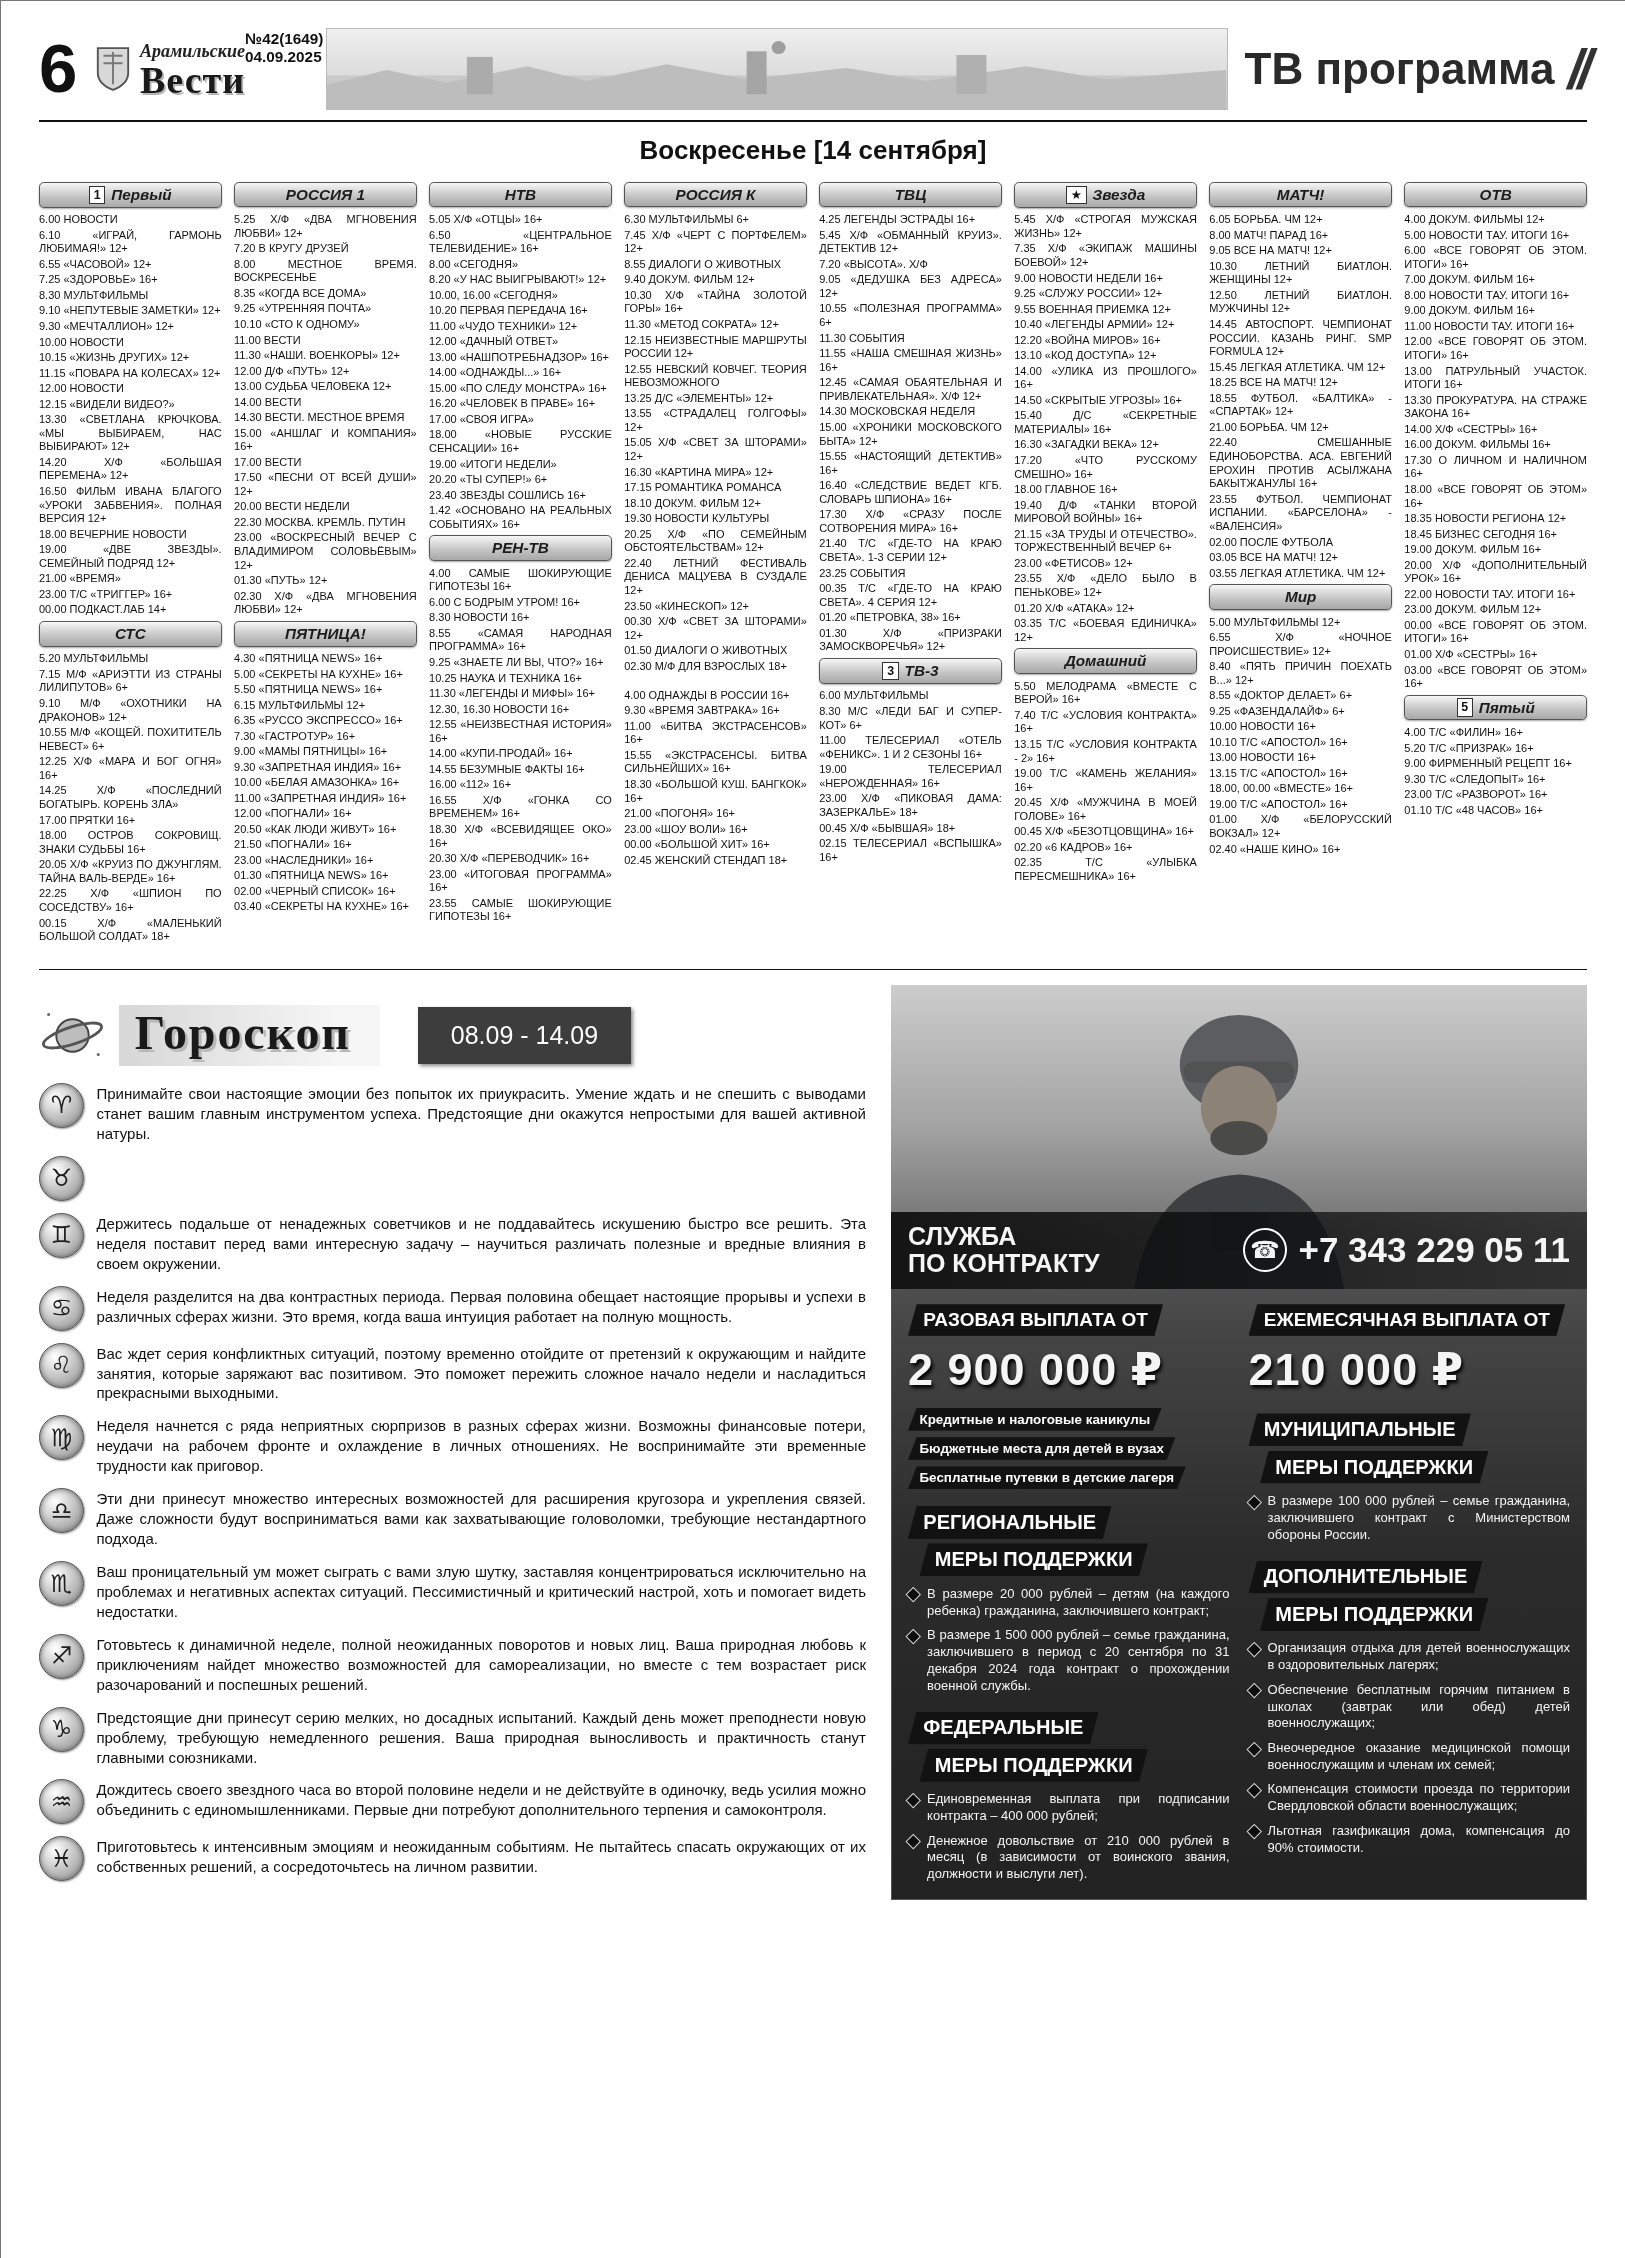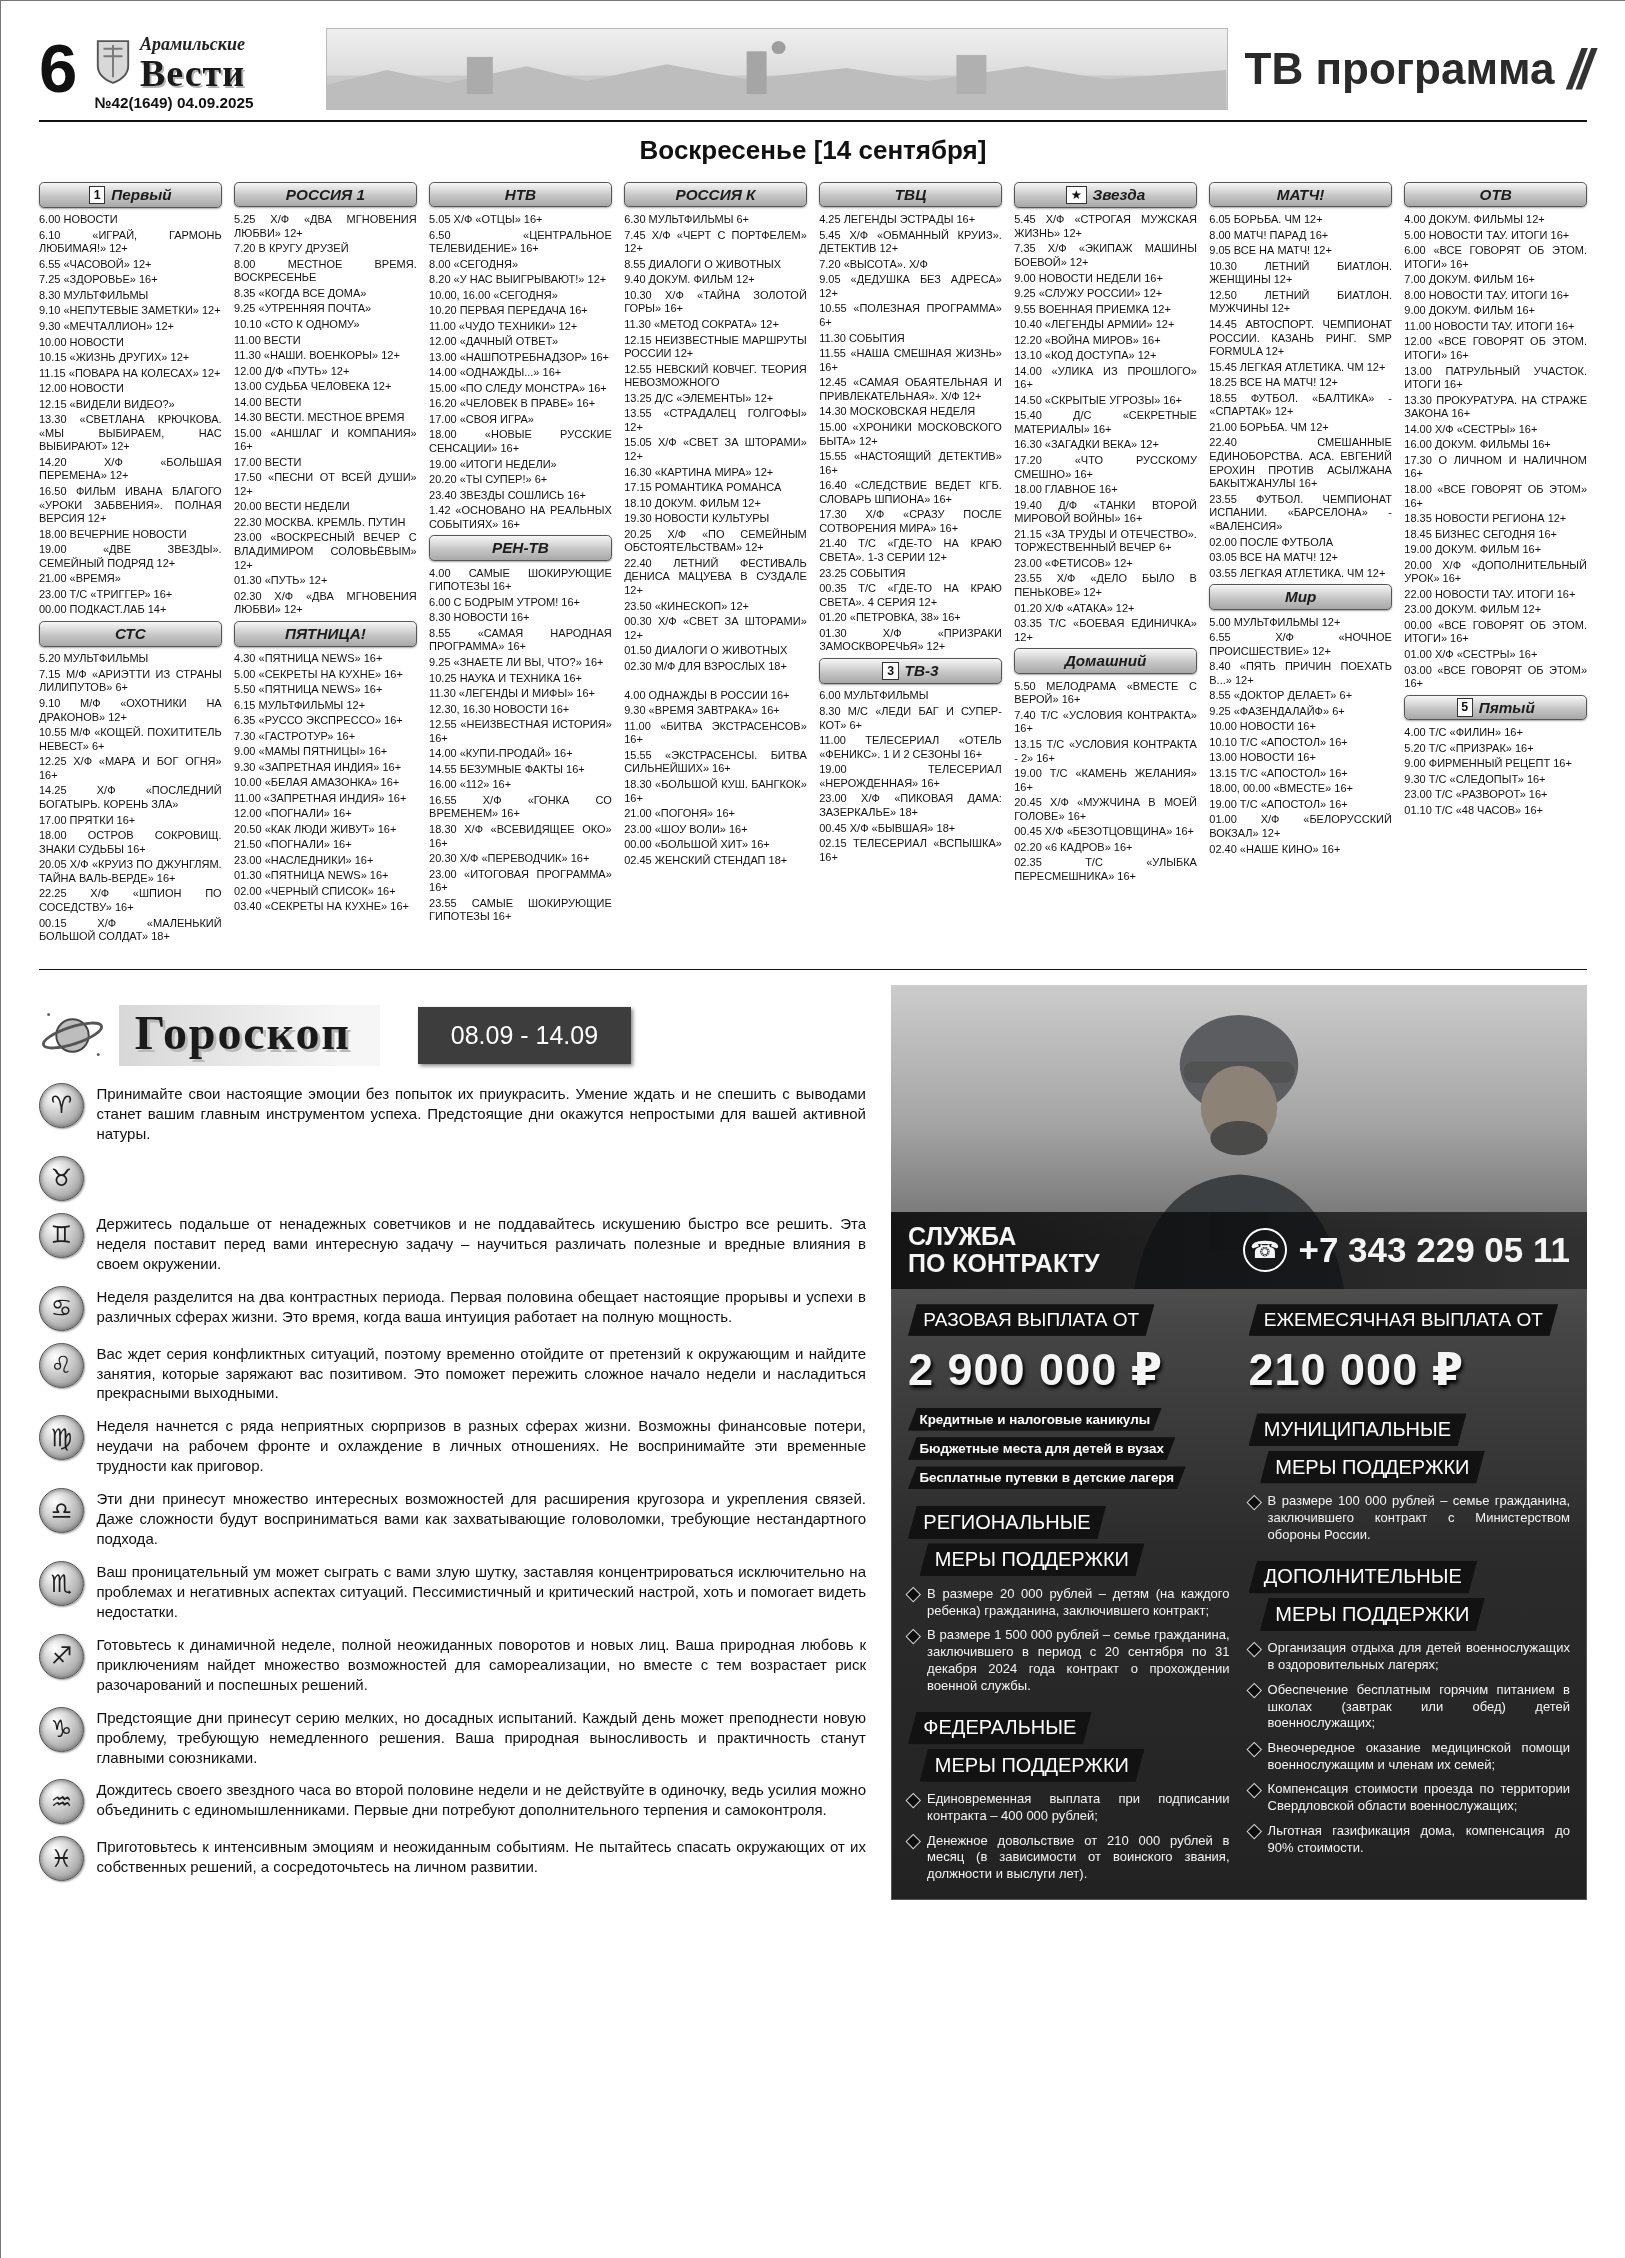--- a/index.html
+++ b/index.html
@@ -3,21 +3,21 @@
 <meta charset="utf-8">
 <style>
   *{margin:0;padding:0;box-sizing:border-box;}
   html,body{background:#9a9a9a;}
   .page{width:1626px;height:2259px;margin:0 auto;background:#fff;color:#111;
         font-family:"Liberation Sans","DejaVu Sans",sans-serif;
         padding:25px 38px 23px;position:relative;overflow:hidden;border:1px solid #777;}
   
   .head{display:flex;align-items:stretch;gap:17px;height:96px;border-bottom:2.9px solid #111;padding-bottom:7.6px;}
   .pageno{font-size:69px;font-weight:bold;line-height:.95;align-self:center;}
-  .masthead{width:215px;display:flex;flex-direction:column;justify-content:flex-end;}
+  .masthead{width:215px;display:flex;flex-direction:row;justify-content:space-between;}
   .mast-top{display:flex;align-items:center;gap:7.6px;}
   .coat{width:38px;height:46px;flex:0 0 auto;}
   .mast-line1{font-family:"Liberation Serif","DejaVu Serif",serif;font-style:italic;font-weight:bold;font-size:18px;color:#222;}
   .mast-line2{font-family:"Liberation Serif","DejaVu Serif",serif;font-weight:bold;font-size:38px;line-height:.95;color:#1a1a1a;text-shadow:1.9px 1.9px 0 #b5b5b5;letter-spacing:1px;}
   .issue{font-size:15.3px;font-weight:bold;margin-top:3.8px;}
   .panorama{flex:1;background:linear-gradient(180deg,#efefef,#d8d8d8 70%,#cfcfcf);border:1px solid #bbb;position:relative;overflow:hidden;align-self:center;height:82px;}
   .panorama svg{position:absolute;bottom:0;left:0;width:100%;height:100%;}
   .section-title-wrap{display:flex;align-items:center;gap:13.4px;align-self:center;}
   .section-title{font-size:44px;font-weight:bold;color:#2a2a2a;white-space:nowrap;}
   .slashes{font-size:55px;font-weight:900;font-style:italic;color:#333;letter-spacing:-5.7px;line-height:.8;}
@@ -54,21 +54,21 @@
       box-shadow:inset 0 0 0 1px #555;}
   .ad-photo{position:relative;height:304px;background:linear-gradient(180deg,#cccccc,#a5a5a5 45%,#6d6d6d 85%);overflow:hidden;flex:0 0 auto;}
   .ad-photo svg{position:absolute;left:50%;bottom:0;transform:translateX(-50%);height:315px;}
   .band{position:absolute;left:0;right:0;bottom:0;display:flex;justify-content:space-between;align-items:center;
         background:linear-gradient(90deg,rgba(8,8,8,.88),rgba(8,8,8,.6));padding:11.5px 17px;}
   .ad-service{font-size:25px;font-weight:bold;line-height:1.08;text-transform:uppercase;}
   .ad-phone{display:flex;align-items:center;gap:11.5px;font-size:35px;font-weight:bold;white-space:nowrap;}
   .phone-icon{width:44px;height:44px;border:2.9px solid #fff;border-radius:50%;display:flex;align-items:center;justify-content:center;font-size:24px;}
   .ad-cols{display:flex;gap:19px;padding:15.3px 17px 9.6px;flex:1;}
   .ad-col{flex:1;min-width:0;}
-  .ad-banner{background:#121212;color:#fff;font-weight:normal;width:fit-content;max-width:100%;padding:4.8px 15.3px;
+  .ad-banner{background:#121212;color:#fff;font-weight:bold;width:fit-content;max-width:100%;padding:4.8px 15.3px;
              clip-path:polygon(8.6px 0,100% 0,calc(100% - 8.6px) 100%,0 100%);box-shadow:1.9px 1.9px 2.9px rgba(0,0,0,.6);}
   .ad-banner.big{font-size:19px;margin-bottom:7.6px;}
   .ad-amount{font-size:45px;font-weight:bold;text-shadow:1.9px 2.9px 3.8px #000;margin:1.9px 0 11.5px;letter-spacing:1px;}
   .ad-perk{font-size:13.4px;font-weight:bold;margin:6.7px 0;padding:3.8px 11.5px;}
   .ad-sec-titles{margin:17px 0 9.6px;}
   .ad-sec-title{font-size:20px;}
   .ad-sec-title.second{margin-top:4.8px;margin-left:11.5px;}
   .ad-item{display:flex;gap:8.6px;margin:7.6px 0;align-items:flex-start;}
   .ad-bullet{flex:0 0 10.5px;height:10.5px;margin-top:3.8px;background:#0d0d0d;border:1.9px solid #d9d9d9;transform:rotate(45deg);}
   .ad-item-text{font-size:13px;line-height:1.3;text-align:justify;}

